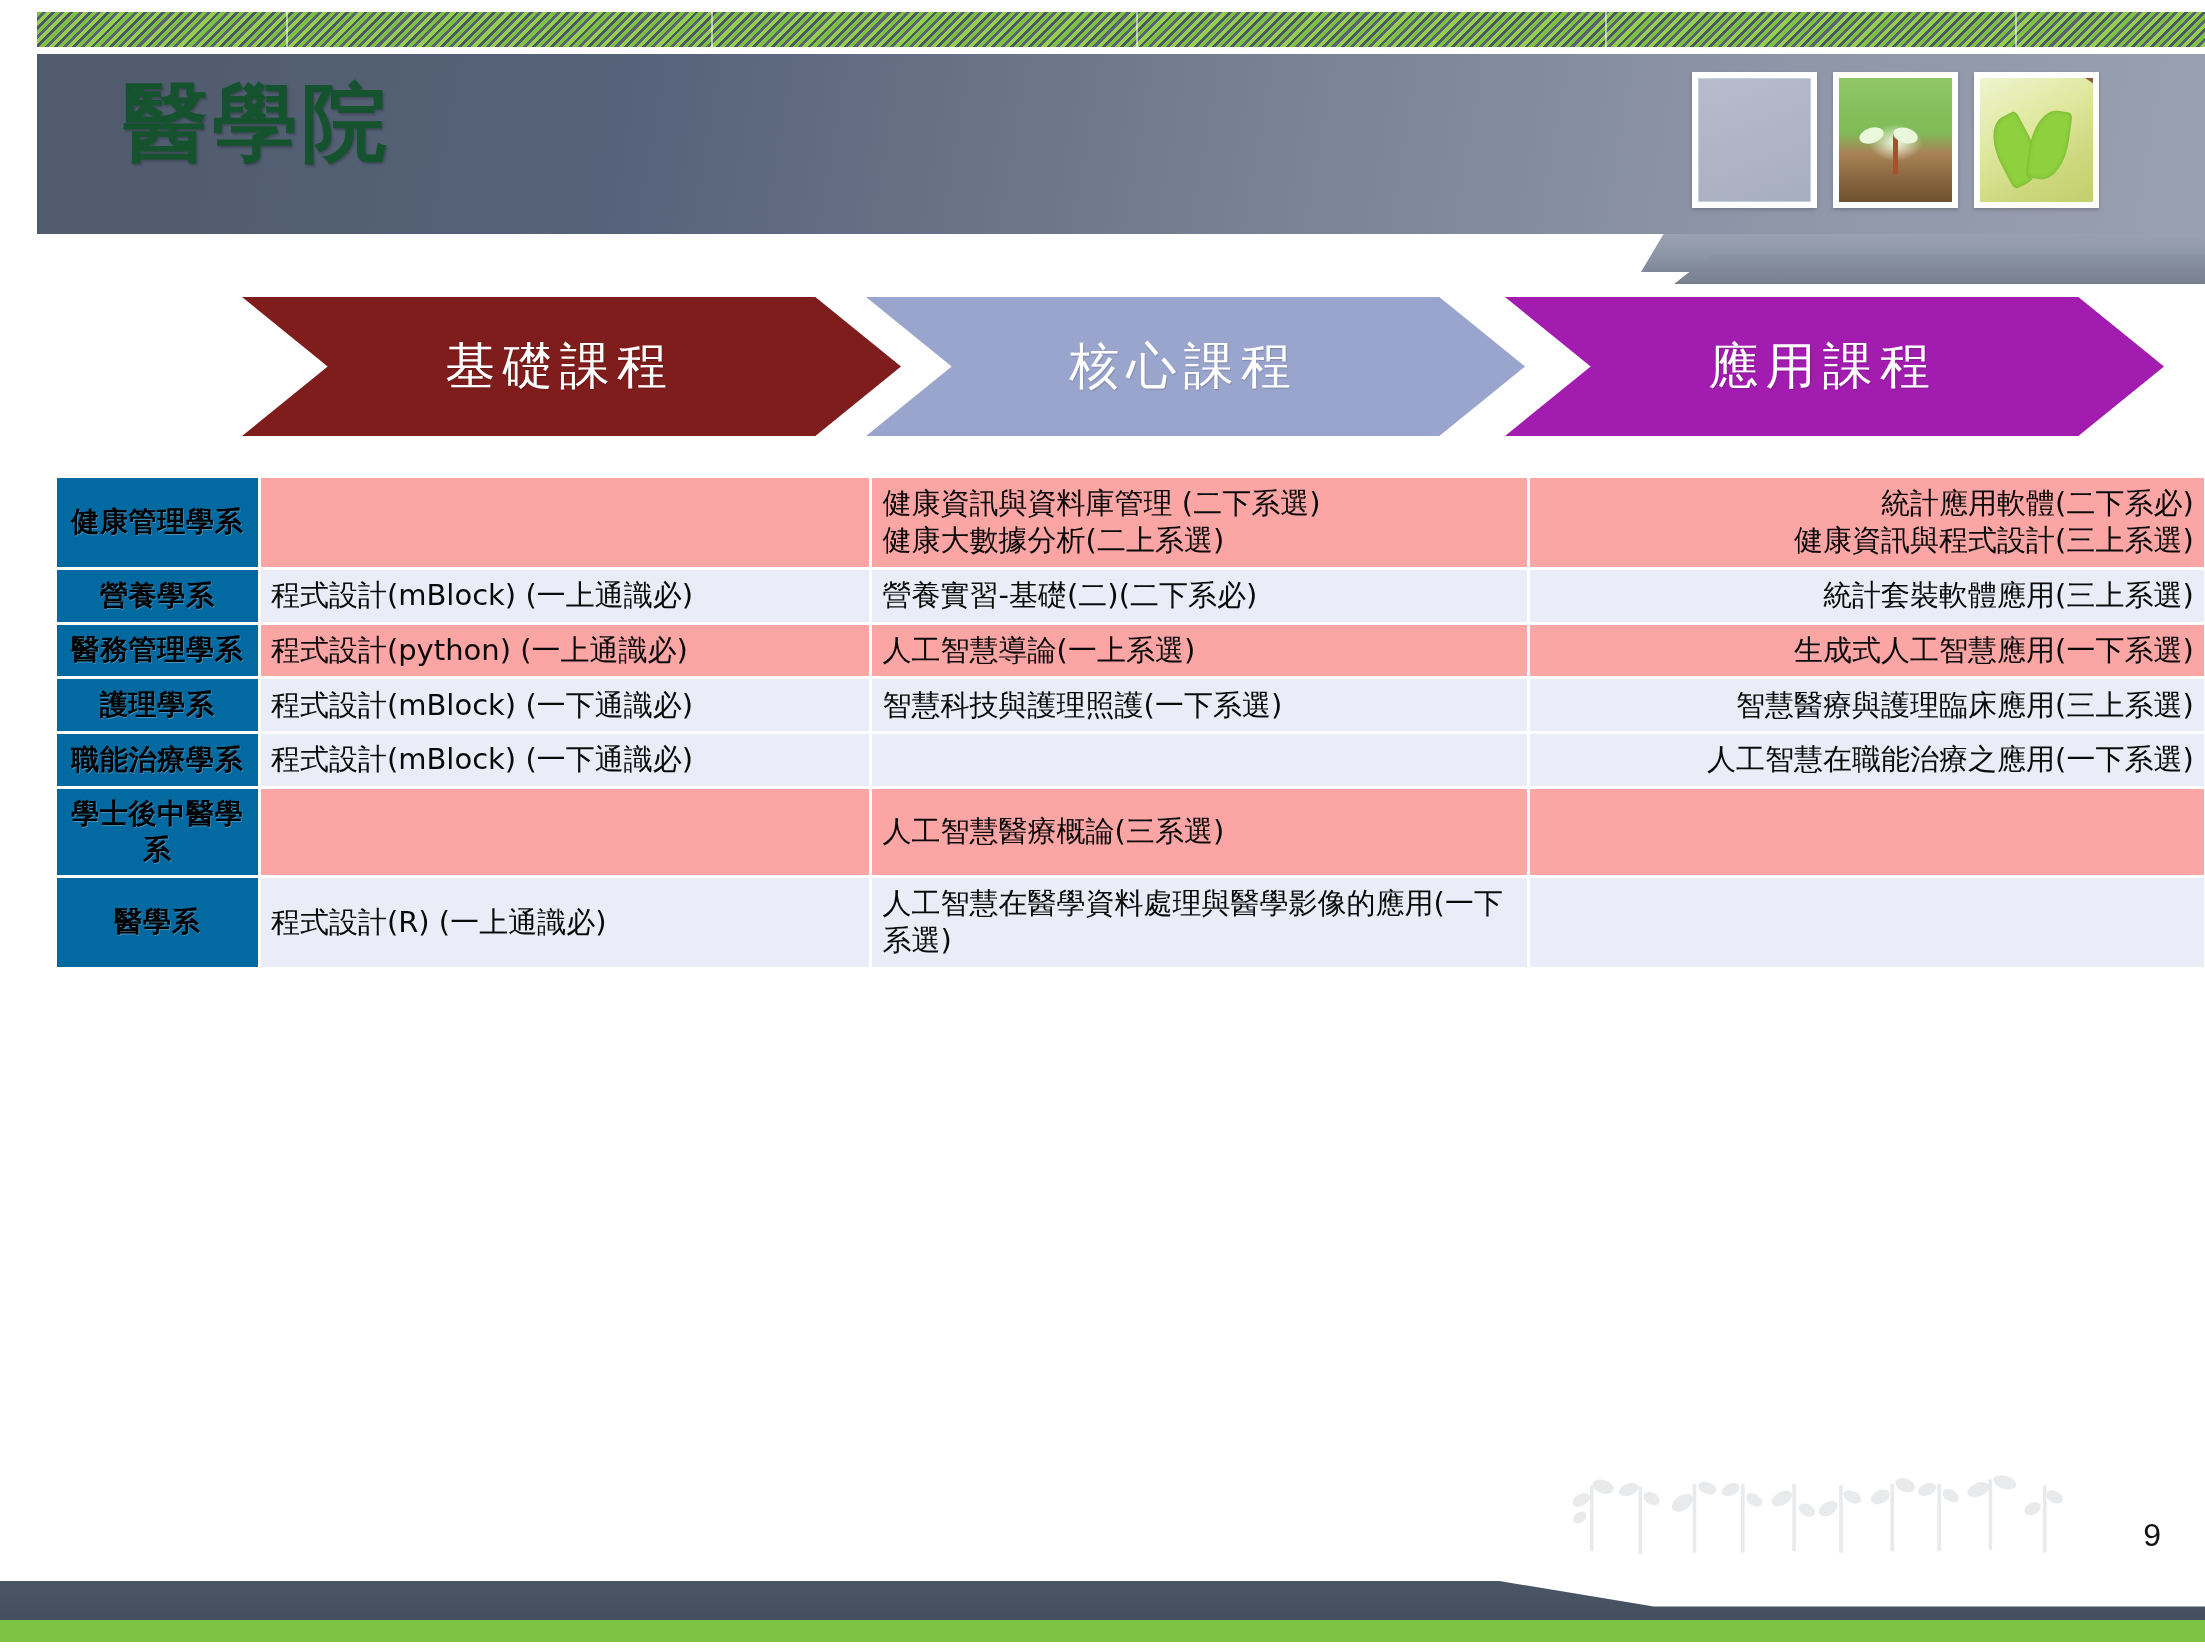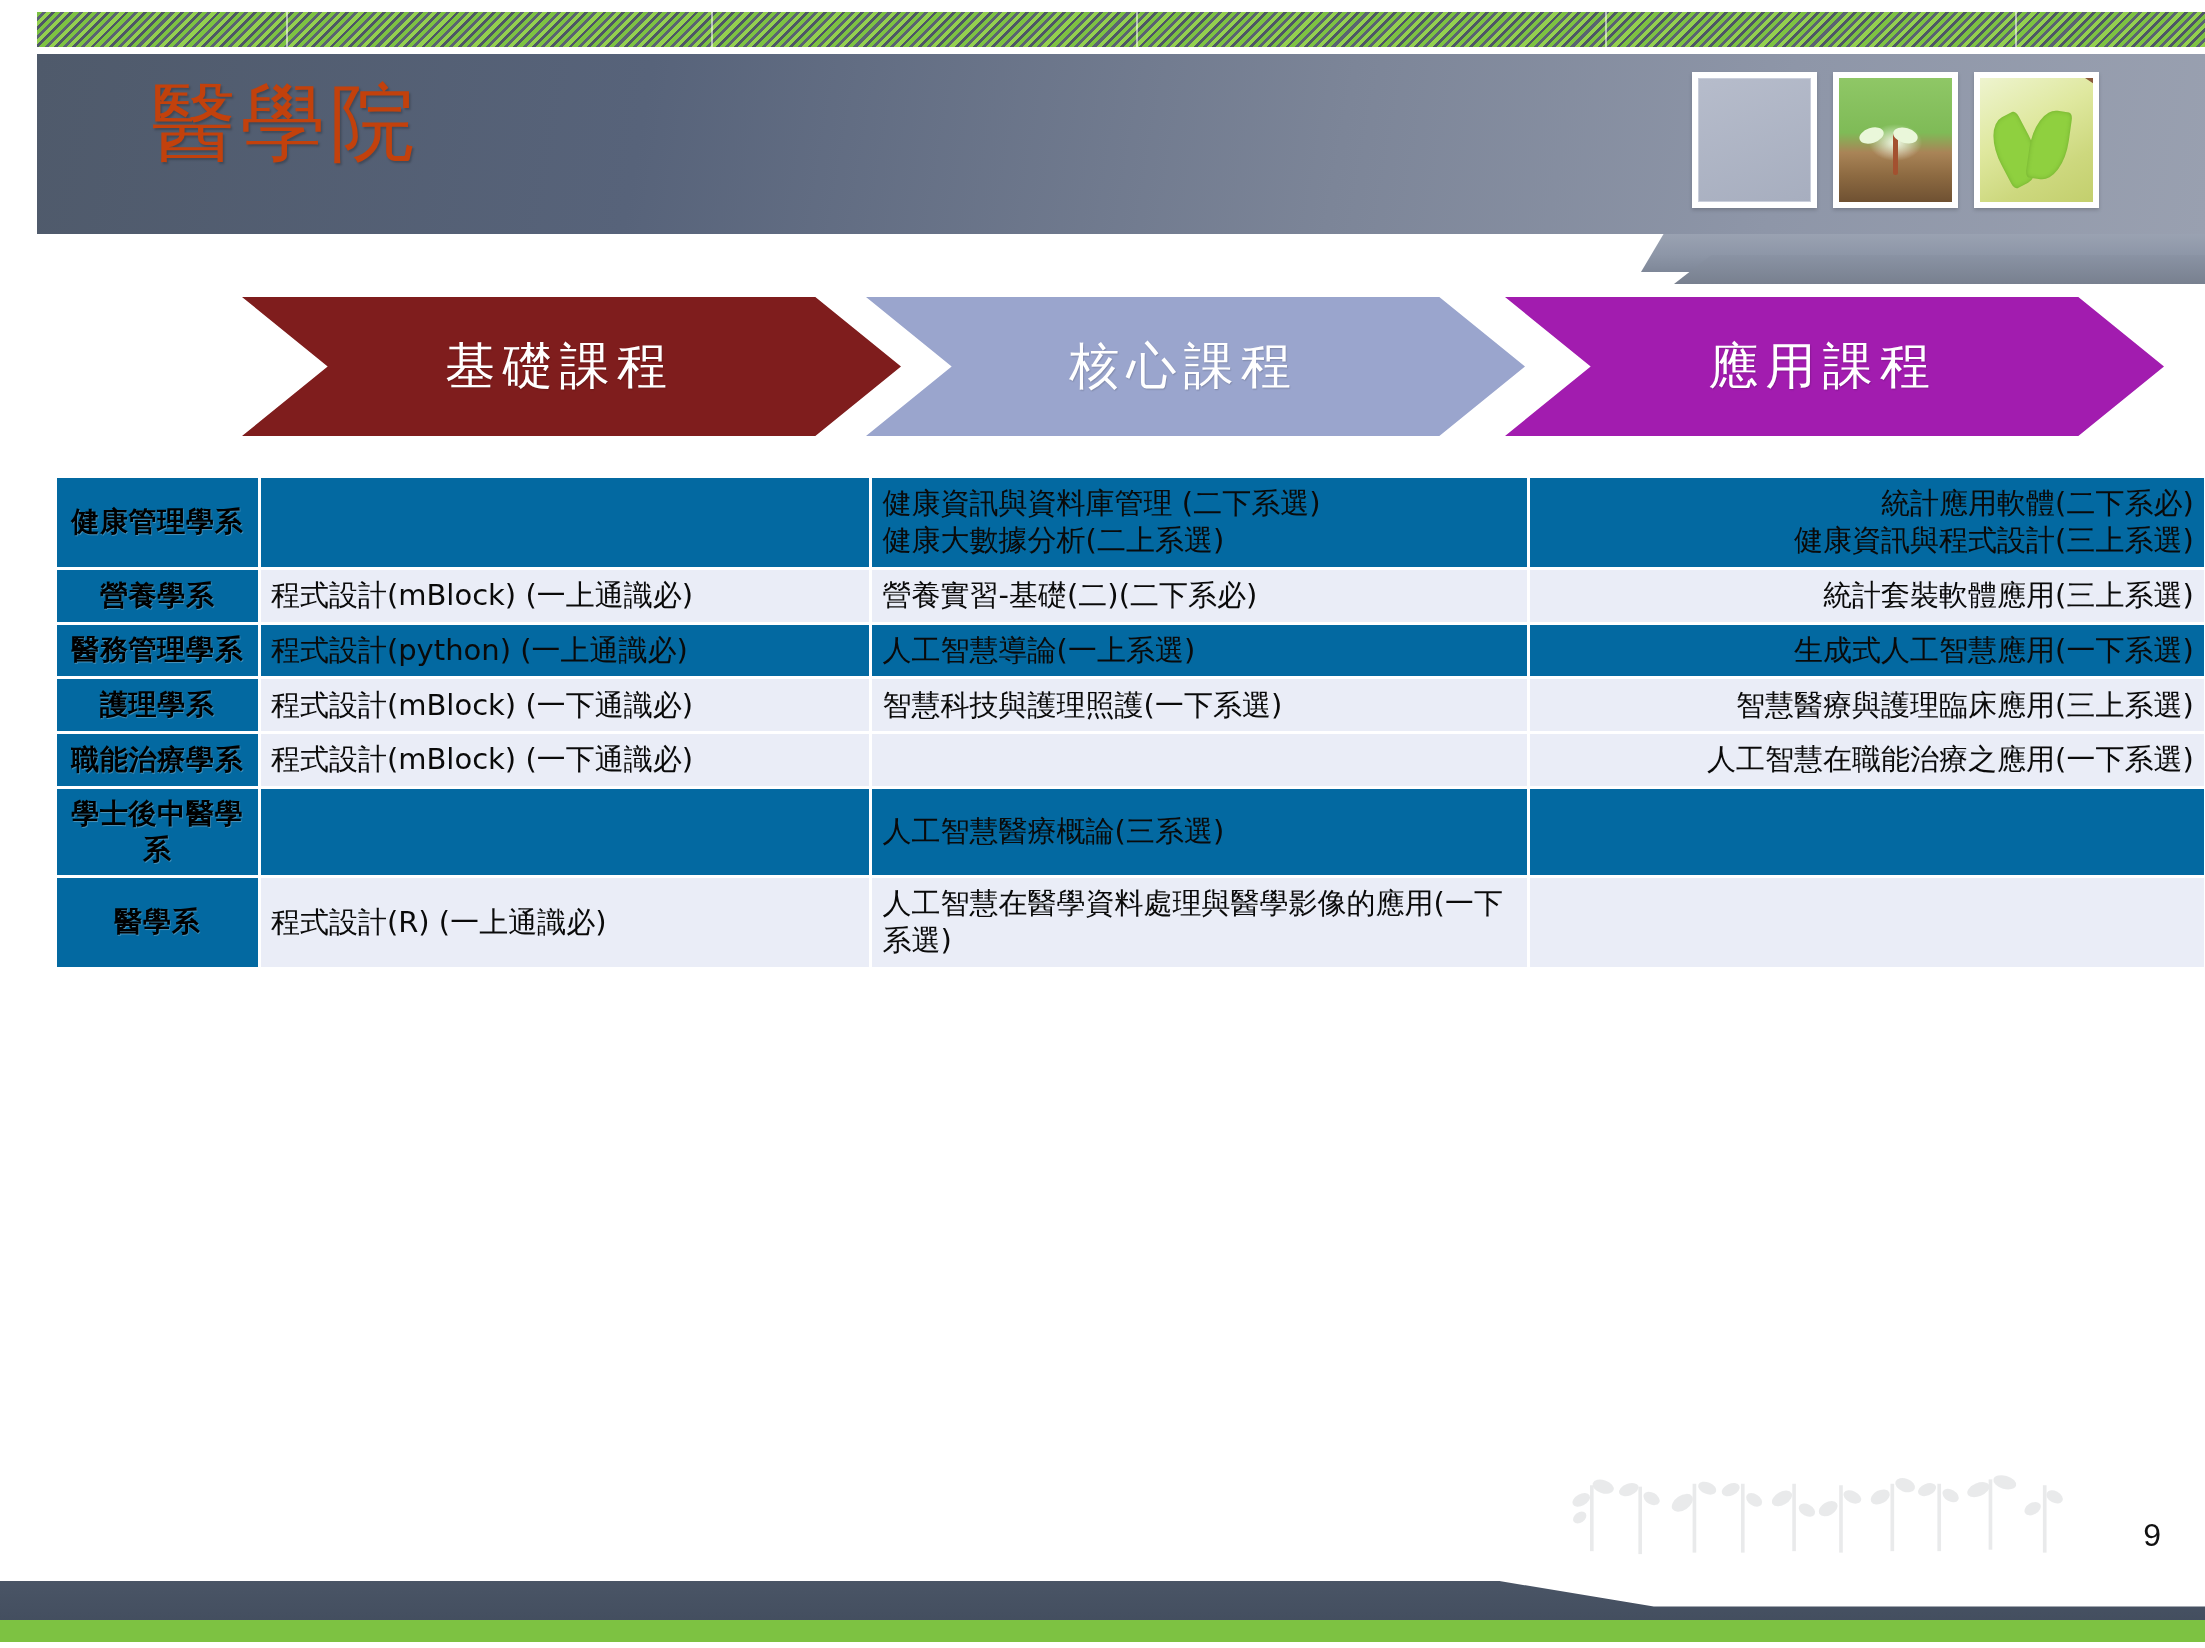--- a/index.html
+++ b/index.html
@@ -36,25 +36,24 @@
     background: linear-gradient(180deg,#9aa2b2 0%, #8d96a7 55%, #7e8798 100%);
     clip-path: polygon(4% 0, 100% 0, 100% 100%, 0 100%);
   }
   .header-step2 {
     position:absolute; left: 1674px; top: 255px; width: 531px; height: 29px;
     background: linear-gradient(180deg,#8a93a4 0%, #78808f 100%);
     clip-path: polygon(7% 0, 100% 0, 100% 100%, 0 100%);
   }
   .slide-title {
     position: absolute; left: 123px; top: 70px;
-    font-size: 85px; font-weight: 400; color: #c2410c;
+    font-size: 85px; font-weight: 700; color: #14532d;
     letter-spacing: 4.4px; line-height: 1.25;
     text-shadow: 1.5px 1.5px 2.2px rgba(0,0,0,.22);
     font-family: "DejaVu Sans", "Liberation Sans", sans-serif;
-    margin-left: 28px;
   }
 
   
   .thumbs { position:absolute; top:72px; left:1692px; display:flex; gap:16px; }
   .thumb { width:125px; height:136px; background:#ffffff; padding:5.9px;
            box-shadow: 0 1.5px 3.7px rgba(0,0,0,.18); }
   .thumb .inner { width:100%; height:100%; }
   .thumb-blank .inner { background: linear-gradient(160deg,#b6bccb,#a7aebf); border:0.7px solid #c9cedb; }
   .thumb-sprout .inner {
      background:
@@ -106,21 +105,21 @@
     font-size: 29px; color:#0a0a0a; line-height:1.28;
     border-bottom: 3.7px solid #ffffff;
     border-right: 3.7px solid #ffffff;
     font-family:"DejaVu Sans","Liberation Sans",sans-serif;
   }
   .tbl td.dept {
     width: 204px; background:#0369a1; color:#000; font-weight:700;
     text-align:center; font-size:28px; letter-spacing:0.7px;
     text-shadow: 0.7px 0.7px 0.7px rgba(255,255,255,.28);
   }
-  .tbl tr.odd td.c { background:#0369a1; }
+  .tbl tr.odd td.c { background:#fca5a5; }
   .tbl tr.even td.c { background:#eaedf7; }
   .tbl td.c1 { width: 613px; }
   .tbl td.c2 { width: 659px; }
   .tbl td.c3 { width: 676px; border-right:none;text-align:right; }
   .tbl tr:last-child td { border-bottom:none; }
 
   
   .sprouts { position:absolute; left:1568px; bottom:88px; width:513px; height:88px; opacity:.55; }
   .page-no {
     position:absolute; right:44px; bottom:94px;

